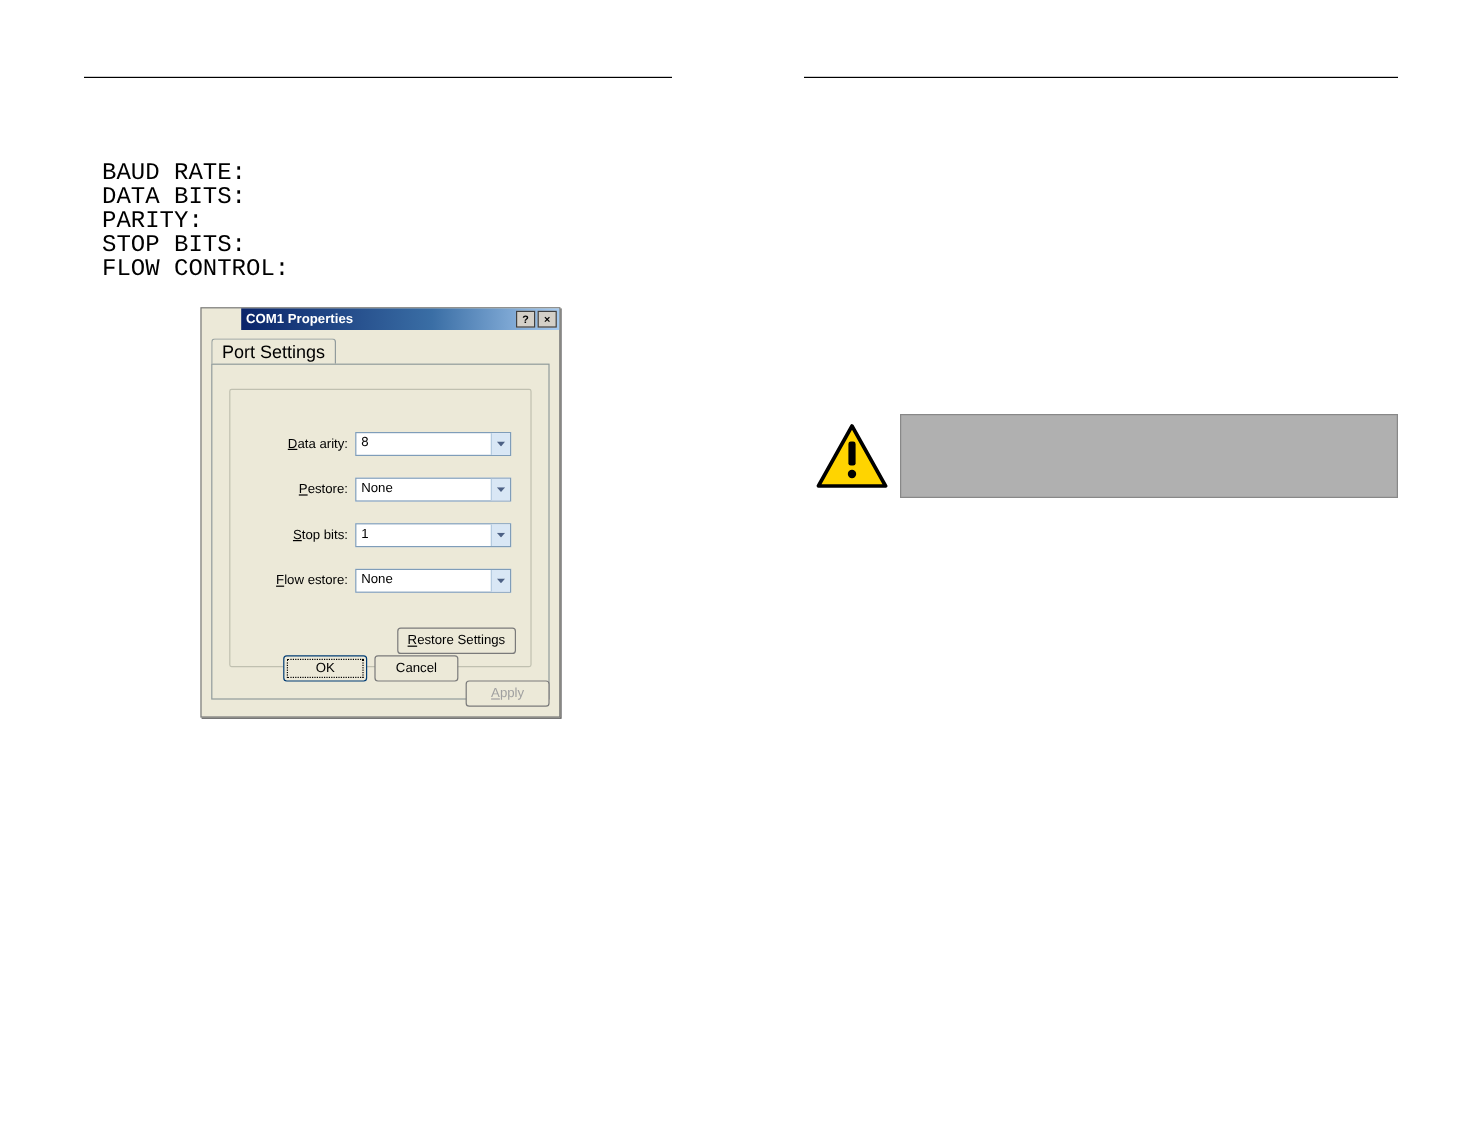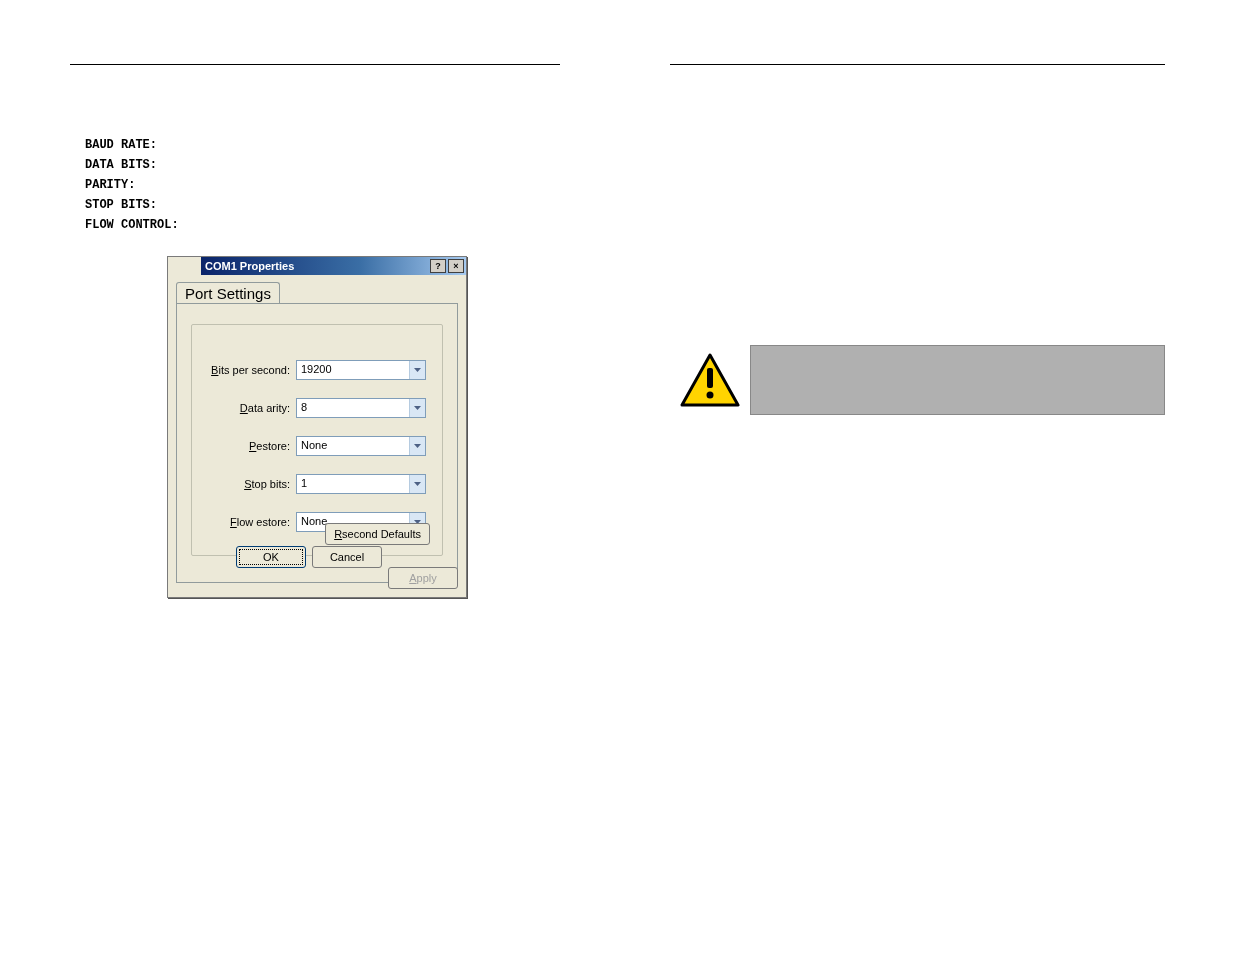--- a/index.html
+++ b/index.html
@@ -20,22 +20,22 @@
   }
   .hr-left { left: 70px; width: 490px; }
   .hr-right { left: 670px; width: 495px; }
 
   
   .param-list {
     position: absolute;
     left: 85px;
     top: 135px;
     font-family: "Courier New", monospace;
-    font-weight: bold;
-    font-size: 12px;
+    font-weight: normal;
+    font-size: 20px;
     line-height: 20px;
     color: #000;
   }
   .param-row { white-space: pre; }
 
   
   .dialog {
     position: absolute;
     left: 167px;
     top: 256px;
@@ -213,31 +213,20 @@
     <div class="tb-buttons">
       <div class="tb-btn">?</div>
       <div class="tb-btn close">×</div>
     </div>
   </div>
   <div class="dlg-body">
     <div class="tab">Port Settings</div>
     <div class="tab-panel">
       <div class="group">
 
-        <div class="form-row">
-          <label><span class="ul">B</span><span>its per second:</span></label>
-          <div class="combo">
-            <div class="value">19200</div>
-            <div class="arrow">
-                <svg viewBox="0 0 7 4">
-                  <polygon points="0,0 7,0 3.5,4" fill="#4d6185"></polygon>
-                </svg>
-              </div>
-          </div>
-        </div>
 
         <div class="form-row">
           <label><span class="ul">D</span><span>ata arity:</span></label>
           <div class="combo">
             <div class="value">8</div>
             <div class="arrow">
                 <svg viewBox="0 0 7 4">
                   <polygon points="0,0 7,0 3.5,4" fill="#4d6185"></polygon>
                 </svg>
               </div>
@@ -274,21 +263,21 @@
             <div class="value">None</div>
             <div class="arrow">
                 <svg viewBox="0 0 7 4">
                   <polygon points="0,0 7,0 3.5,4" fill="#4d6185"></polygon>
                 </svg>
               </div>
           </div>
         </div>
 
         <div class="restore-row">
-          <button class="wbtn"><span class="ul">R</span><span>second Defaults</span></button>
+          <button class="wbtn"><span class="ul">R</span><span>estore Settings</span></button>
         </div>
       </div>
     </div>
 
     <div class="dlg-buttons">
       <button class="wbtn default">OK</button>
       <button class="wbtn">Cancel</button>
       <button class="wbtn disabled"><span class="ul">A</span><span>pply</span></button>
     </div>
   </div>

